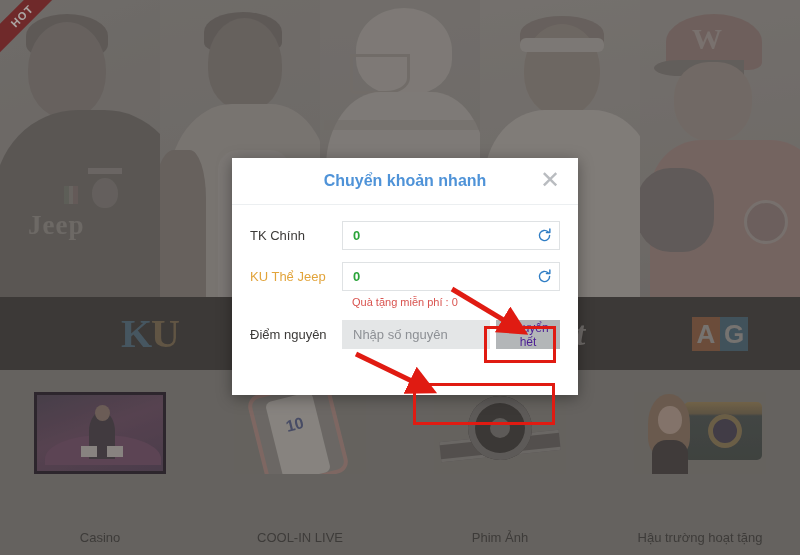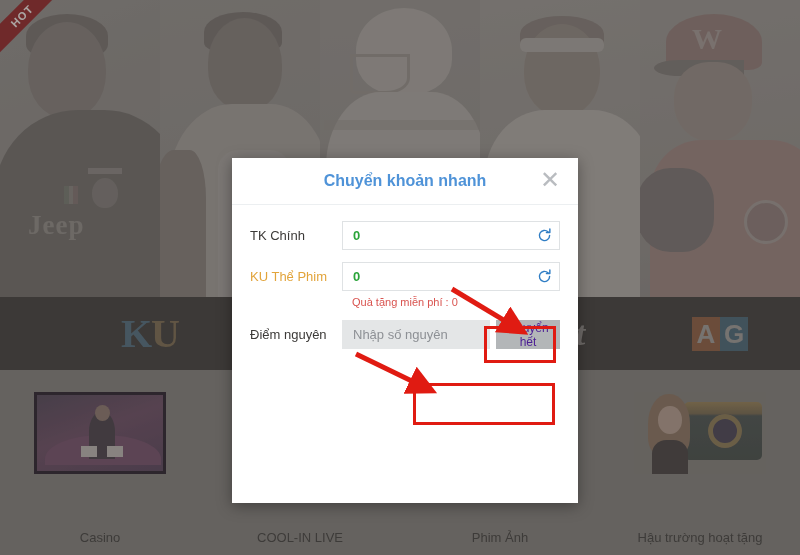--- a/index.html
+++ b/index.html
@@ -249,21 +249,21 @@
   .dim {
     position: absolute; inset: 0;
     background: rgba(60,57,55,.38);
     z-index: 10;
   }
 
   
   .modal {
     position: absolute;
     left: 232px; top: 158px;
-    width: 346px; height: 345px;
+    width: 346px; height: 237px;
     background: #ffffff;
     z-index: 20;
     box-shadow: 0 3px 14px rgba(0,0,0,.35);
   }
   .modal-head {
     position: relative;
     height: 47px;
     border-bottom: 1px solid #eceff1;
     display: flex; align-items: center; justify-content: center;
   }
@@ -520,21 +520,21 @@
           <span class="refresh-icon">
             <svg width="17" height="17" viewBox="0 0 20 20" fill="none">
               <path d="M16 10a6 6 0 1 1-1.9-4.4" stroke="#2f7dc4" stroke-width="1.7" fill="none" stroke-linecap="round"></path>
               <path d="M16.3 2.4 L16.3 6.4 L12.3 6.4" stroke="#2f7dc4" stroke-width="1.7" fill="none" stroke-linecap="round" stroke-linejoin="round"></path>
             </svg>
           </span>
         </div>
       </div>
 
       <div class="frow">
-        <div class="frow-label accent">KU Thể Phim</div>
+        <div class="frow-label accent">KU Thể Jeep</div>
         <div class="field-wrap">
           <div class="field">0</div>
           <span class="refresh-icon">
             <svg width="17" height="17" viewBox="0 0 20 20" fill="none">
               <path d="M16 10a6 6 0 1 1-1.9-4.4" stroke="#2f7dc4" stroke-width="1.7" fill="none" stroke-linecap="round"></path>
               <path d="M16.3 2.4 L16.3 6.4 L12.3 6.4" stroke="#2f7dc4" stroke-width="1.7" fill="none" stroke-linecap="round" stroke-linejoin="round"></path>
             </svg>
           </span>
           <div class="hint">Quà tặng miễn phí : 0</div>
         </div>

